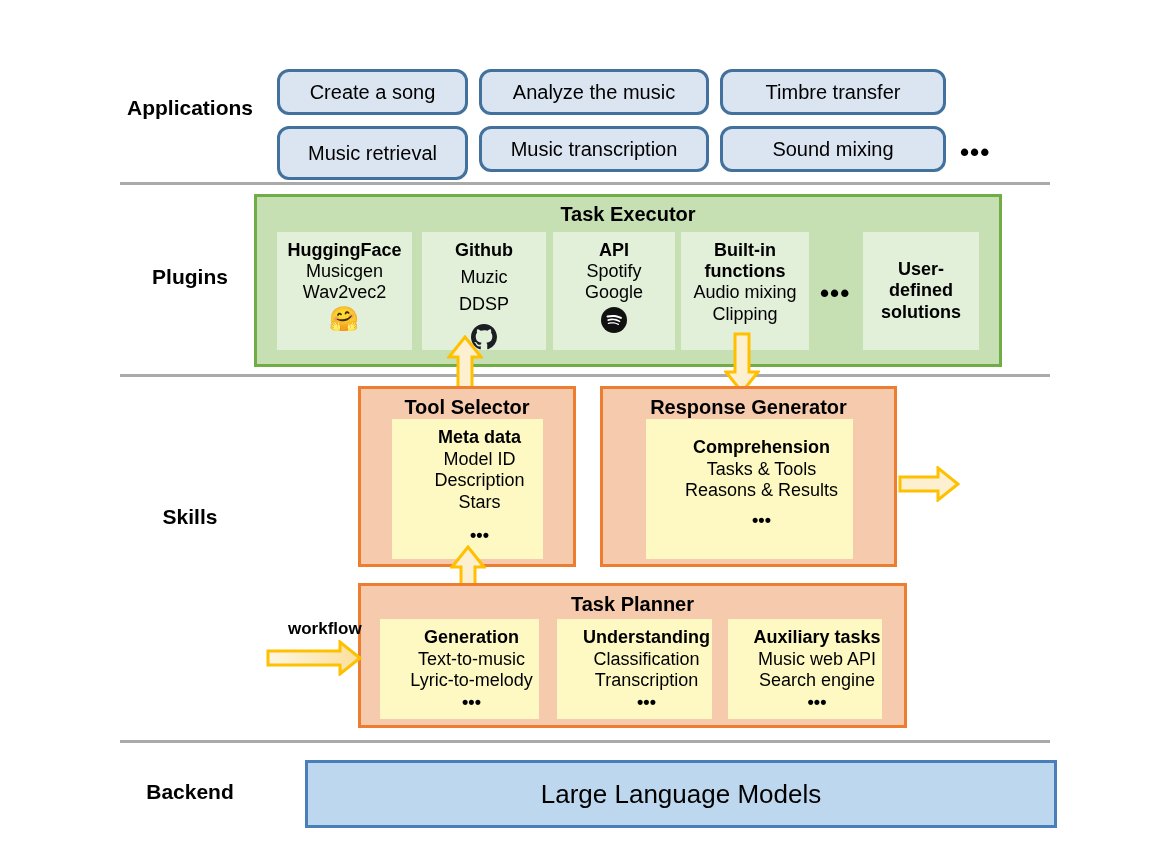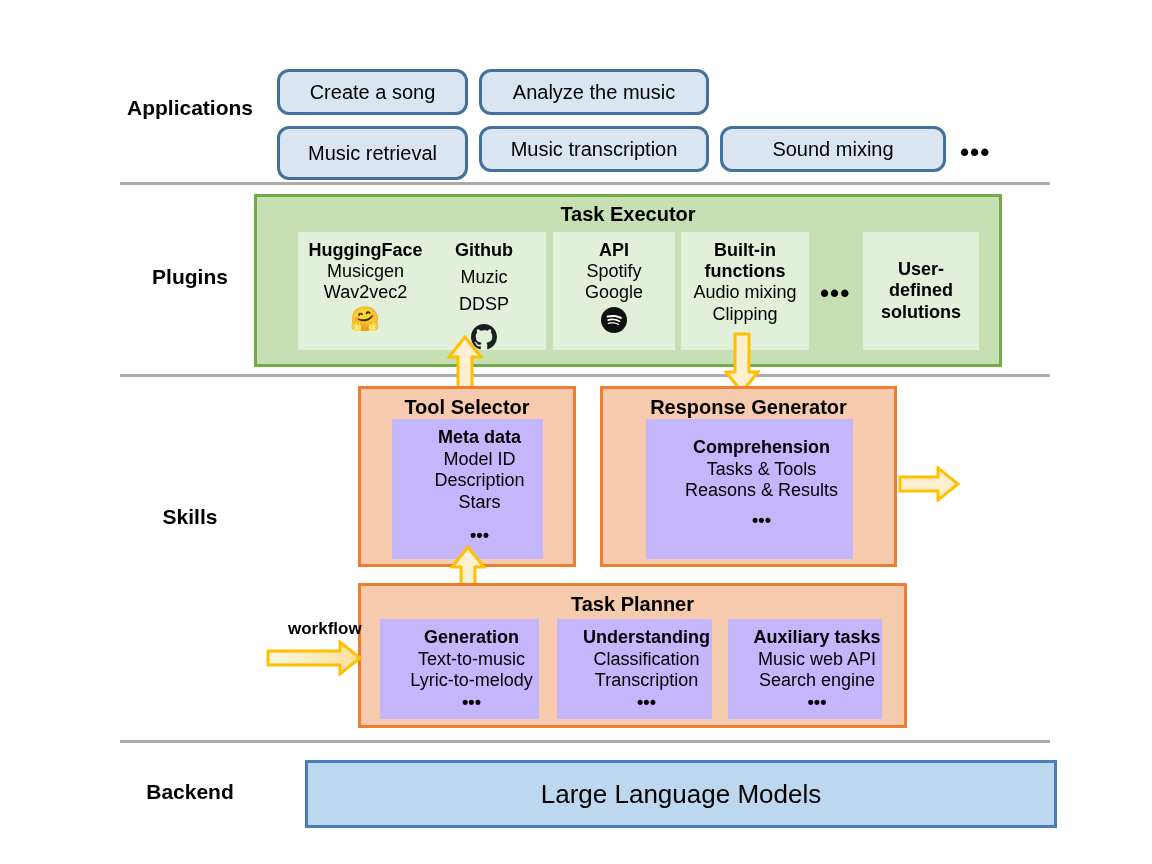--- a/index.html
+++ b/index.html
@@ -120,21 +120,21 @@
   .skill-title {
     position: absolute;
     width: 100%;
     top: 7px;
     text-align: center;
     font-weight: bold;
     font-size: 20px;
   }
   .skill-inner {
     position: absolute;
-    background: #c4b5fd;
+    background: #fef9c3;
     box-sizing: border-box;
     display: flex;
     flex-direction: column;
     align-items: center;
     padding-top: 8px;
     padding-left: 24px;
   }
   .skill-inner .sname {
     font-weight: bold;
     font-size: 18px;
@@ -191,37 +191,40 @@
   <div class="divider" style="left:120px; top:182px; width:930px;"></div>
   <div class="divider" style="left:120px; top:374px; width:930px;"></div>
   <div class="divider" style="left:120px; top:740px; width:930px;"></div>
 
   <div class="app-box" style="left:277px; top:69px; width:191px; height:46px;">
     <span>Create a song</span>
   </div>
   <div class="app-box" style="left:479px; top:69px; width:230px; height:46px;">
     <span>Analyze the music</span>
   </div>
+  <div class="app-box" style="left:720px; top:69px; width:226px; height:46px;">
+    <span>Timbre transfer</span>
+  </div>
 
   <div class="app-box" style="left:277px; top:126px; width:191px; height:54px;">
     <span>Music retrieval</span>
   </div>
   <div class="app-box" style="left:479px; top:126px; width:230px; height:46px;">
     <span>Music transcription</span>
   </div>
   <div class="app-box" style="left:720px; top:126px; width:226px; height:46px;">
     <span>Sound mixing</span>
   </div>
   <div class="dots-plain" style="left:960px; top:139px;">•••</div>
 
   <div class="plugins-outer" style="left:254px; top:194px; width:748px; height:173px;">
     <div class="plugins-title">Task Executor</div>
   </div>
 
-  <div class="plugin-box" style="left:277px; top:232px; width:135px; height:118px;margin-left:21px;">
+  <div class="plugin-box" style="left:277px; top:232px; width:135px; height:118px;">
     <div class="pname">HuggingFace</div>
     <div class="pitem">Musicgen</div>
     <div class="pitem">Wav2vec2</div>
     <div class="plugin-icon" style="font-size:24px;">
       <span>🤗</span>
     </div>
   </div>
 
   <div class="plugin-box" style="left:422px; top:232px; width:124px; height:118px;justify-content:space-between;">
     <div class="pname">Github</div>

